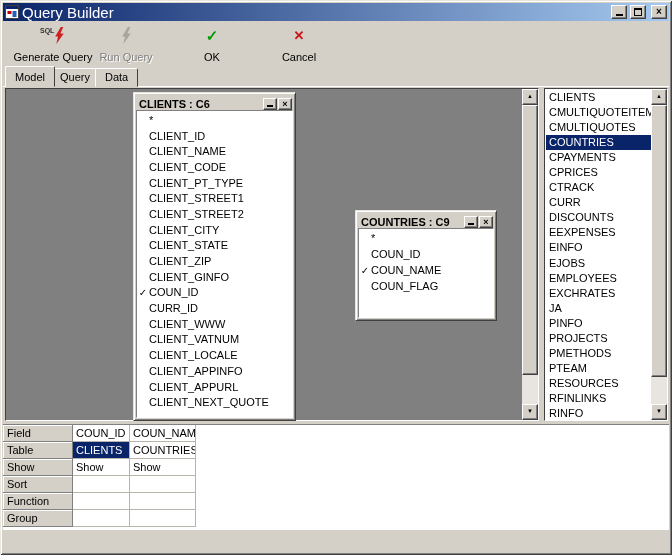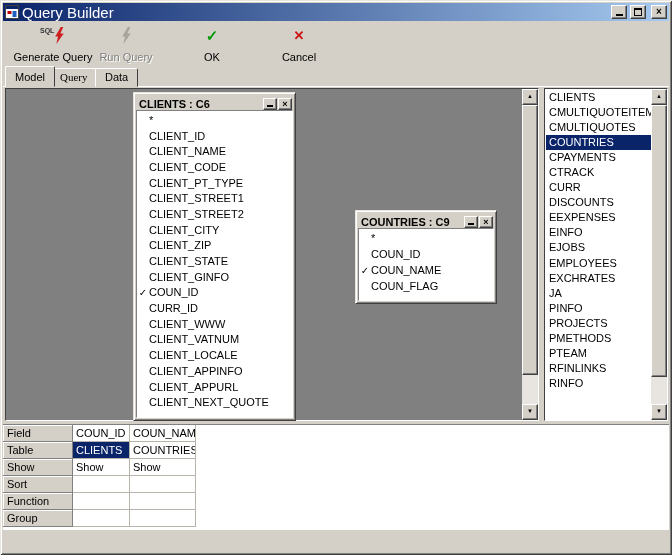--- a/index.html
+++ b/index.html
@@ -47,21 +47,21 @@
   .sql-icon svg { position:absolute; right:1px; bottom:0; }
   .ok-glyph { color:#009900; font-size:15px; font-weight:bold; line-height:17px; }
   .cancel-glyph { color:#cc1111; font-size:13px; font-weight:bold; line-height:16px; }
 
   
   .tab { position:absolute; top:68px; height:19px; background:#d4d0c8;
     border:1px solid; border-color:#fff #404040 #d4d0c8 #fff;
     border-radius:2px 2px 0 0; padding:2px 9px 0; z-index:3; font-size:11px; }
   .tab.active { top:66px; height:21px; z-index:5; padding-top:4px; }
   #tab-model { left:5px; }
-  #tab-query { left:50px;font-family:Liberation Serif, serif; }
+  #tab-query { left:50px; }
   #tab-data  { left:95px; }
   .tab-base { position:absolute; left:3px; top:86px; width:666px; height:1px; background:#fff; z-index:2; }
 
   
   .canvas { position:absolute; left:5px; top:88px; width:534px; height:333px;
     background:#808080; border:1px solid; border-color:#404040 #fff #fff #404040; z-index:1; }
 
   
   .vscroll { position:absolute; top:0; right:0; bottom:0; width:16px; background:#e8e5e0; }
   .sb-btn { position:absolute; left:0; width:16px; height:16px; background:#d4d0c8;
@@ -70,21 +70,21 @@
   .sb-up { top:0; }
   .sb-down { bottom:0; }
   .sb-thumb { position:absolute; left:0; width:16px; background:#d4d0c8;
     border:1px solid; border-color:#fff #404040 #404040 #fff; box-shadow: inset -1px -1px 0 #808080; }
 
   
   .mini { position:absolute; background:#d4d0c8; padding:2px;
     border:1px solid; border-color:#e8e5df #404040 #404040 #e8e5df;
     box-shadow: inset 1px 1px 0 #fff, inset -1px -1px 0 #808080; z-index:10; }
   #win-clients   { left:133px; top:92px;  width:163px; height:329px; }
-  #win-countries { left:355px; top:210px; width:142px; height:94px; }
+  #win-countries { left:355px; top:210px; width:142px; height:111px; }
   .mini-title { height:15px; display:flex; align-items:flex-end; padding:0 1px 0 3px; background:#d4d0c8; }
   .mini-title .t { font-weight:bold; font-size:11px; flex:1 1 auto; white-space:nowrap; }
   .mini-btn { width:14px; height:12px; background:#d4d0c8; margin-left:1px; flex:0 0 auto;
     border:1px solid; border-color:#fff #404040 #404040 #fff; box-shadow: inset -1px -1px 0 #808080;
     display:flex; align-items:center; justify-content:center; }
   .glyph-min-s { width:6px; height:5px; border-bottom:2px solid #000; }
   .glyph-x-s { font-size:9px; font-weight:bold; line-height:9px; }
   .mini-list { background:#fff; border:1px solid; border-color:#808080 #fff #fff #808080;
     height:calc(100% - 15px); overflow:hidden; padding-top:1px; }
   .field-item { display:flex; align-items:center; height:16px; font-size:11px; }
@@ -224,25 +224,25 @@
         <div class="field-item">
           <span class="check"></span>
           <span class="fname">CLIENT_STREET2</span>
         </div>
         <div class="field-item">
           <span class="check"></span>
           <span class="fname">CLIENT_CITY</span>
         </div>
         <div class="field-item">
           <span class="check"></span>
+          <span class="fname">CLIENT_STATE</span>
+        </div>
+        <div class="field-item">
+          <span class="check"></span>
           <span class="fname">CLIENT_ZIP</span>
-        </div>
-        <div class="field-item">
-          <span class="check"></span>
-          <span class="fname">CLIENT_STATE</span>
         </div>
         <div class="field-item">
           <span class="check"></span>
           <span class="fname">CLIENT_GINFO</span>
         </div>
         <div class="field-item">
           <span class="check">✓</span>
           <span class="fname">COUN_ID</span>
         </div>
         <div class="field-item">
@@ -308,33 +308,35 @@
   </div>
 
   <div class="tables-panel">
     <div class="tables-list">
 
     <div class="table-item">CLIENTS</div>
         <div class="table-item">CMULTIQUOTEITEMS</div>
         <div class="table-item">CMULTIQUOTES</div>
         <div class="table-item sel">COUNTRIES</div>
         <div class="table-item">CPAYMENTS</div>
+        <div class="table-item">CPRICES</div>
         <div class="table-item">CTRACK</div>
         <div class="table-item">CURR</div>
         <div class="table-item">DISCOUNTS</div>
         <div class="table-item">EEXPENSES</div>
         <div class="table-item">EINFO</div>
         <div class="table-item">EJOBS</div>
         <div class="table-item">EMPLOYEES</div>
         <div class="table-item">EXCHRATES</div>
         <div class="table-item">JA</div>
         <div class="table-item">PINFO</div>
         <div class="table-item">PROJECTS</div>
         <div class="table-item">PMETHODS</div>
         <div class="table-item">PTEAM</div>
+        <div class="table-item">RESOURCES</div>
         <div class="table-item">RFINLINKS</div>
         <div class="table-item">RINFO</div>
       </div>
     <div class="vscroll">
       <div class="sb-btn sb-up">▲</div>
       <div class="sb-thumb" style="top:16px; height:272px;"></div>
       <div class="sb-btn sb-down">▼</div>
     </div>
   </div>
 

